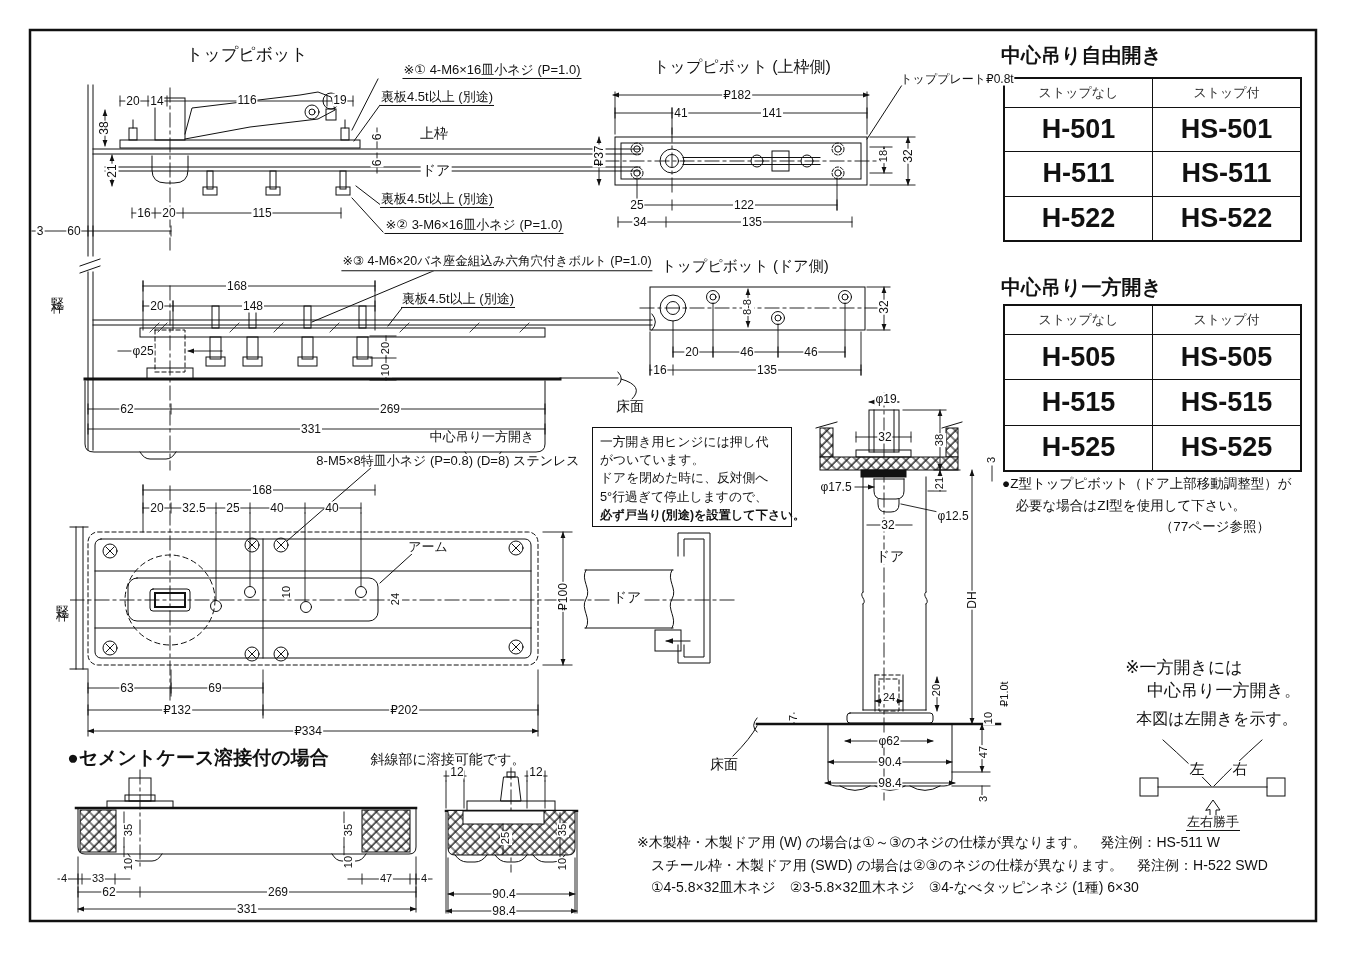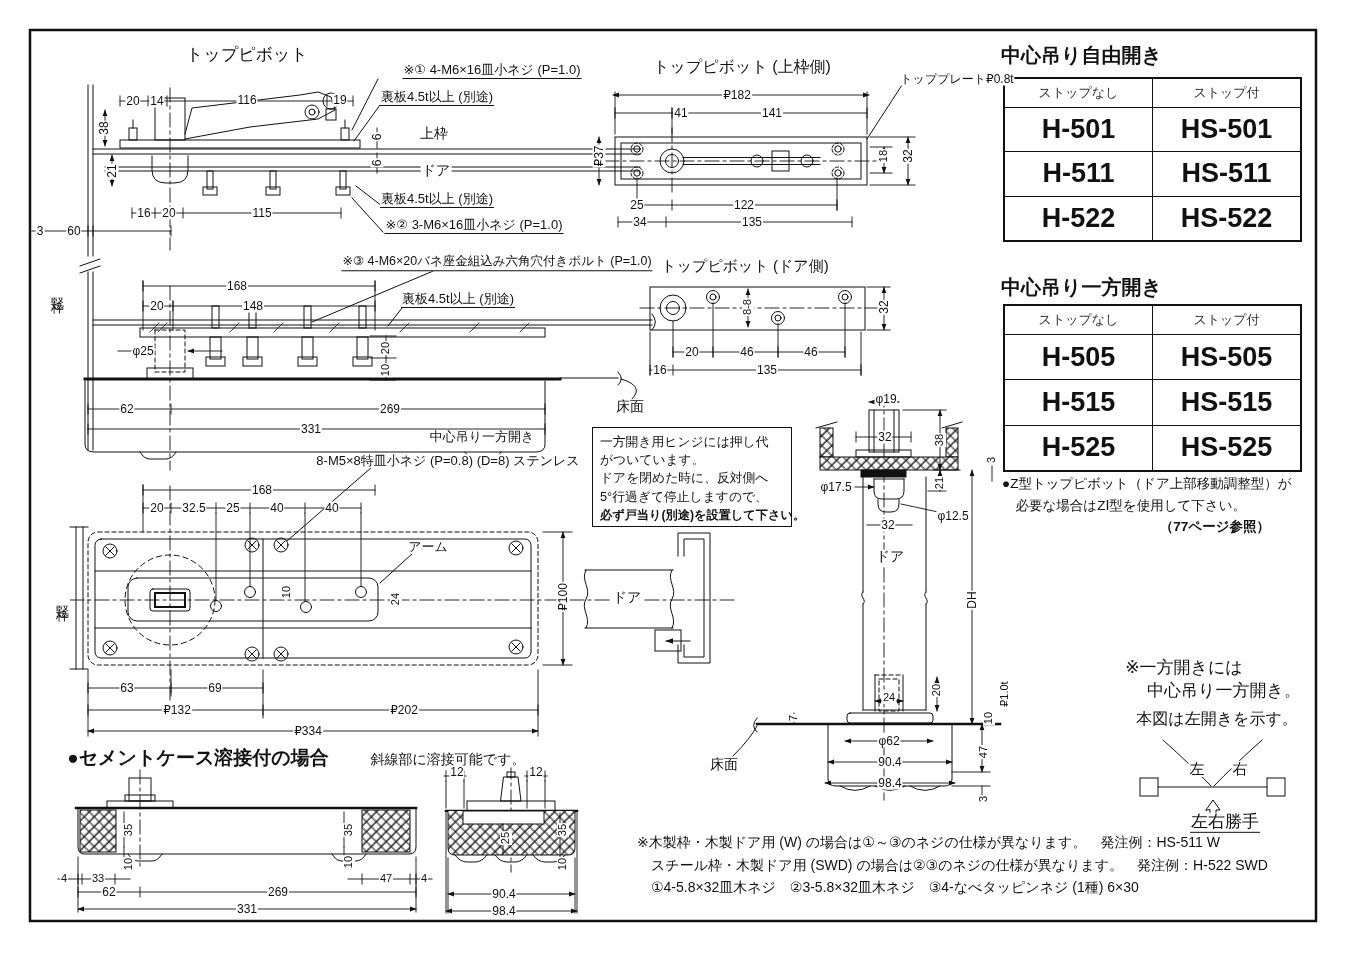--- a/index.html
+++ b/index.html
@@ -17,21 +17,21 @@
   .spec-table{position:absolute;border:2px solid #111;background:#fff;display:flex;flex-direction:column;}
   .trow{display:flex;flex:1;border-top:1px solid #111;}
   .trow:first-child{border-top:none;}
   .tcell{flex:1;display:flex;align-items:center;justify-content:center;border-left:1px solid #111;overflow:hidden;}
   .tcell:first-child{border-left:none;}
   .thead{flex:0 0 28px;}
   .th{font-size:13px;color:#333;}
   .model{font-weight:bold;font-size:27px;}
   
   #z-note{position:absolute;left:1002px;top:473px;width:296px;font-size:13.5px;line-height:21.5px;}
-  #z-note .r{text-align:right;padding-right:28px;font-weight:bold;}
+  #z-note .r{text-align:right;padding-right:28px;}
   #push-note{position:absolute;left:592px;top:427px;width:200px;height:100px;border:1.5px solid #111;
              box-sizing:border-box;padding:5px 7px;font-size:12.8px;line-height:18.2px;white-space:nowrap;background:#fff;}
   #push-note .b5{font-weight:bold;font-size:12.2px;}
   #footnotes{position:absolute;left:637px;top:831px;width:678px;font-size:14px;line-height:22.5px;white-space:nowrap;}
   #footnotes .ind{padding-left:14px;}
   #footnotes .big{font-size:18px;font-weight:bold;text-align:right;padding-top:2px;}
 </style>
 </head>
 <body>
 
@@ -580,21 +580,21 @@
       <span class="dlabel" style="left: 890px; top: 762px; font-size: 12px;">90.4</span>
       <span class="dlabel" style="left: 890px; top: 783px; font-size: 12px;">98.4</span>
       <span class="dlabel" style="left: 984px; top: 752px; font-size: 11px; transform: translate(-50%, -50%) rotate(-90deg);">47</span>
       <span class="dlabel" style="left: 984px; top: 799px; font-size: 11px; transform: translate(-50%, -50%) rotate(-90deg);">3</span>
       <span class="dlabel" style="left: 724px; top: 765px; font-size: 14px;">床面</span>
       <span class="dlabel" style="left: 1184px; top: 668px; font-size: 17px;">※一方開きには</span>
       <span class="dlabel" style="left: 1224px; top: 691px; font-size: 17px;">中心吊り一方開き。</span>
       <span class="dlabel" style="left: 1217px; top: 719px; font-size: 16px;">本図は左開きを示す。</span>
       <span class="dlabel" style="left: 1197px; top: 769px; font-size: 15px;">左</span>
       <span class="dlabel" style="left: 1240px; top: 769px; font-size: 15px;">右</span>
-      <span class="dlabel ul" style="left: 1213px; top: 823px; font-size: 17px; margin-left: 12px;">左右勝手</span>
+      <span class="dlabel ul" style="left: 1213px; top: 823px; font-size: 13px;">左右勝手</span>
       <span class="dlabel bb" style="left: 198px; top: 758px; font-size: 19px;">●セメントケース溶接付の場合</span>
       <span class="dlabel" style="left: 448px; top: 760px; font-size: 14px;">斜線部に溶接可能です。</span>
       <span class="dlabel" style="left: 129px; top: 830px; font-size: 11px; transform: translate(-50%, -50%) rotate(-90deg);">35</span>
       <span class="dlabel" style="left: 129px; top: 864px; font-size: 11px; transform: translate(-50%, -50%) rotate(-90deg);">10</span>
       <span class="dlabel" style="left: 64px; top: 879px; font-size: 11px;">4</span>
       <span class="dlabel" style="left: 98px; top: 879px; font-size: 11px;">33</span>
       <span class="dlabel" style="left: 109px; top: 892px; font-size: 12px;">62</span>
       <span class="dlabel" style="left: 278px; top: 892px; font-size: 12px;">269</span>
       <span class="dlabel" style="left: 247px; top: 909px; font-size: 12px;">331</span>
       <span class="dlabel" style="left: 349px; top: 830px; font-size: 11px; transform: translate(-50%, -50%) rotate(-90deg);">35</span>

